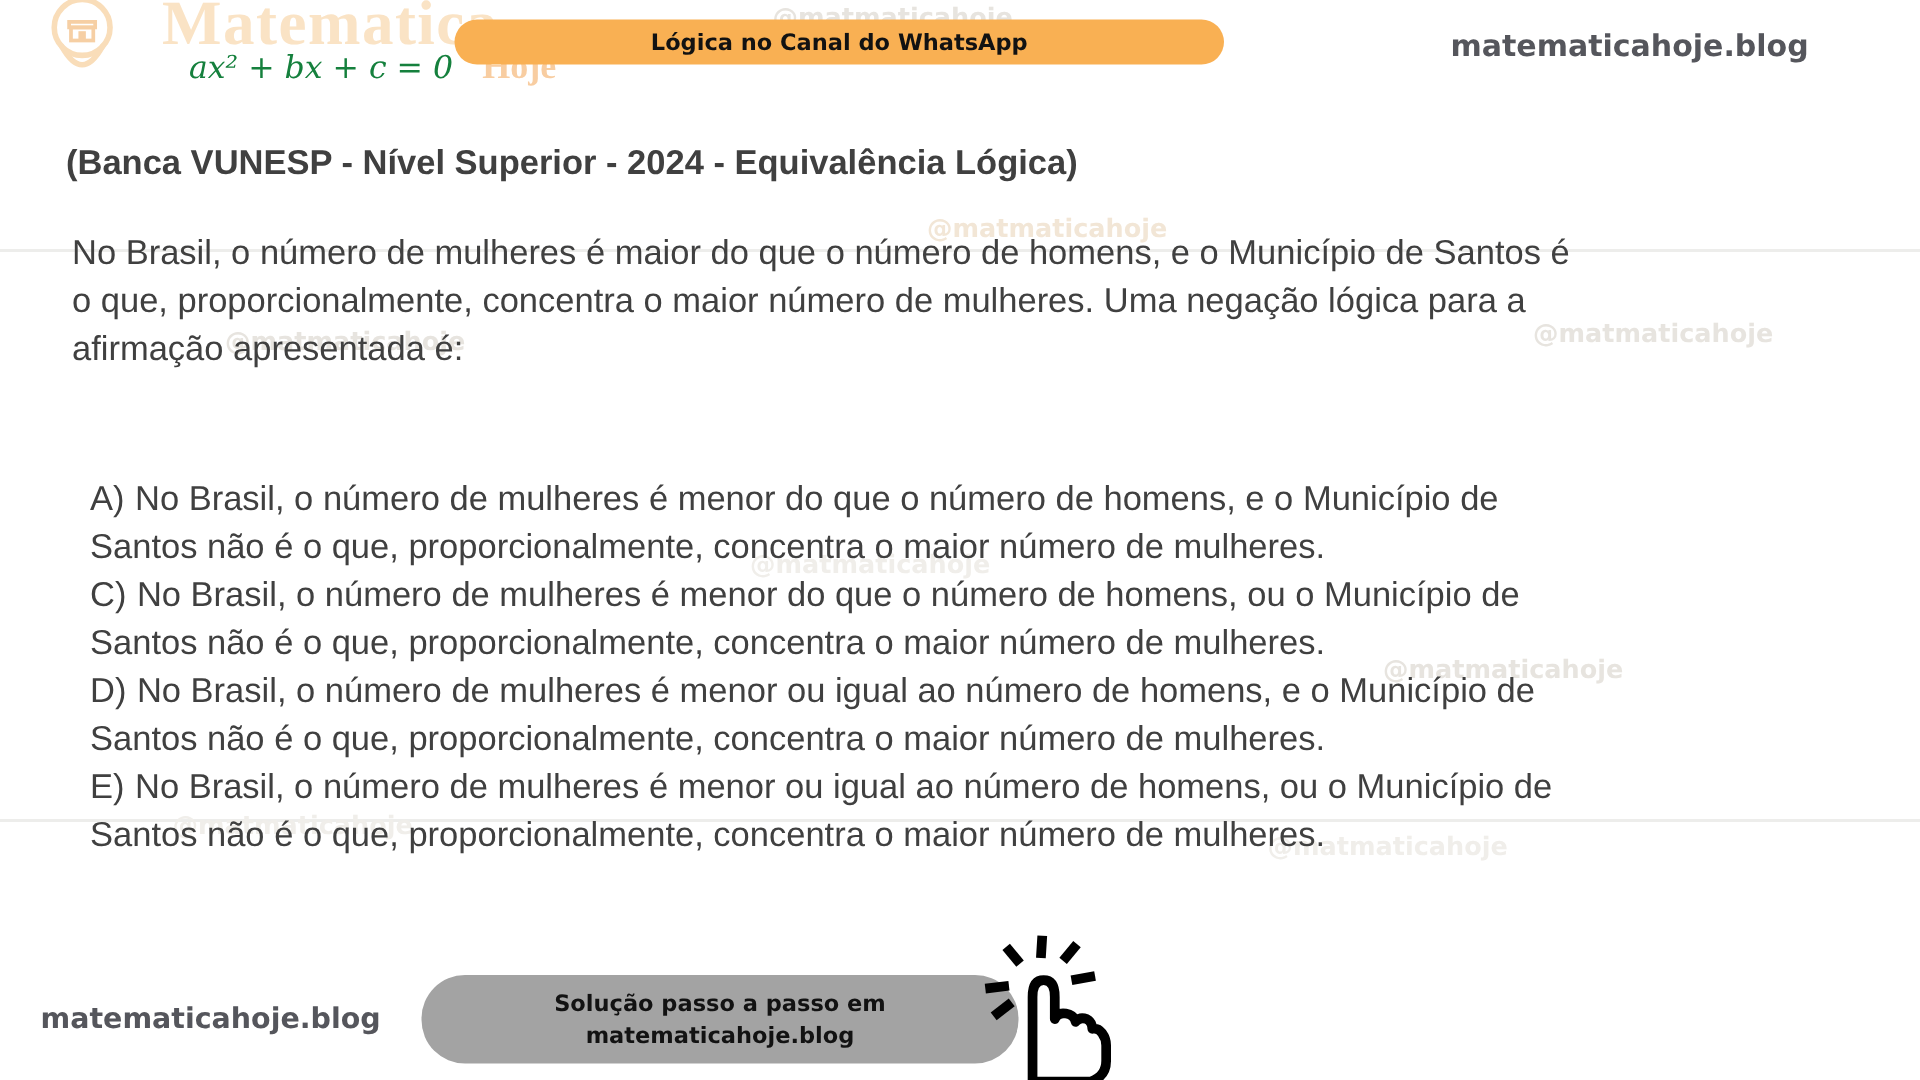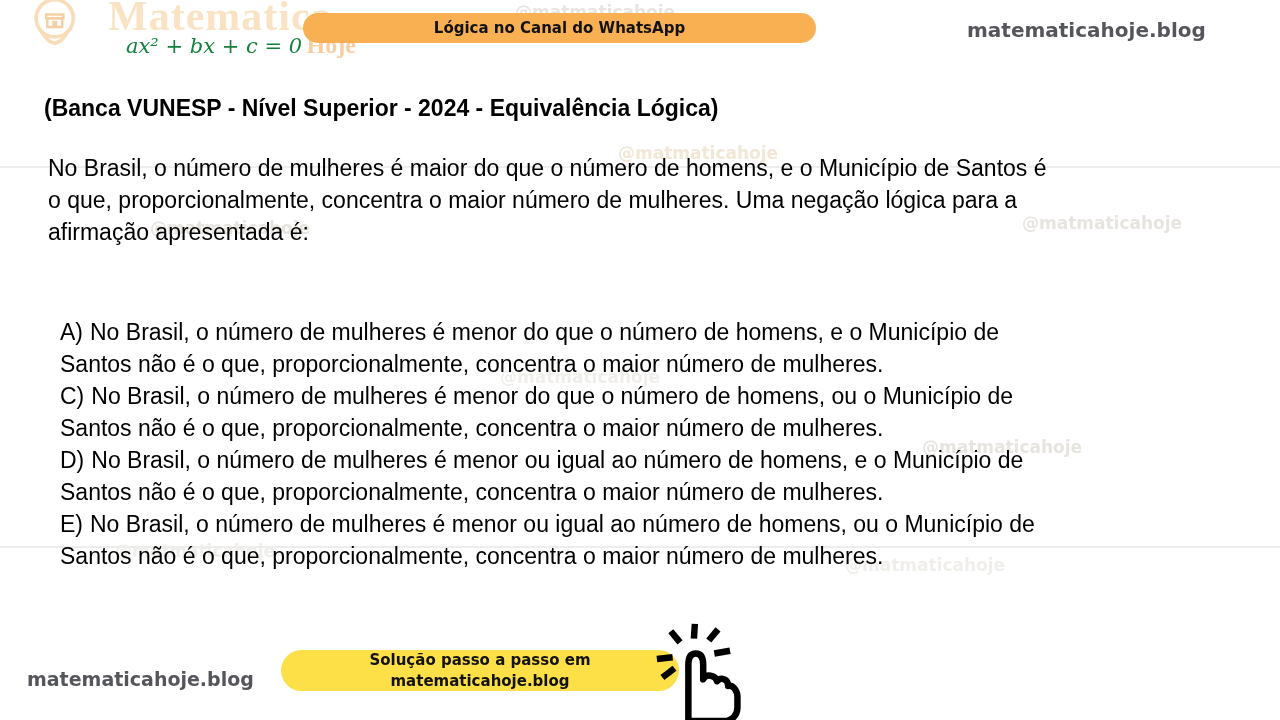--- a/index.html
+++ b/index.html
@@ -20,46 +20,46 @@
   .wm.warm{color:#f2e6d6;}
   .wm.faint{color:#f0eeea;}
 
   
   .logo{position:absolute;left:6px;top:-4px;z-index:1;display:flex;align-items:flex-start;}
   .logo-text{margin-left:2px;}
   .logo-title{font-family:"Liberation Serif", serif;font-weight:bold;font-size:42px;
               line-height:40px;color:#fae3c5;letter-spacing:1px;}
   .logo-sub{margin-top:-4px;margin-left:18px;white-space:nowrap;}
   .logo-formula{font-family:"DejaVu Serif", serif;font-style:italic;font-size:21px;color:#15803d;}
-  .logo-hoje{font-family:"Liberation Serif", serif;font-weight:bold;font-size:24px;color:#f8cda1;}
+  .logo-hoje{font-family:"Liberation Serif", serif;font-weight:bold;font-size:24px;color:#f8cda1;margin-left:15px;}
 
   .pill-top{
     position:absolute;left:303px;top:13px;width:513px;height:30px;z-index:2;
     background:#f9b053;border-radius:16px;display:flex;align-items:center;justify-content:center;
     font-family:"DejaVu Sans", sans-serif;font-weight:bold;font-size:15px;color:#121212;
     cursor:pointer;
   }
   .site{position:absolute;z-index:1;font-family:"DejaVu Sans", sans-serif;font-weight:bold;
         color:#55565c;white-space:nowrap;}
   .site-top{left:967px;top:18px;font-size:20px;}
   .site-bottom{left:27px;top:668px;font-size:19px;}
 
   
-  .qwrap{position:absolute;left:44px;top:92px;width:1210px;z-index:1;color:#000000;}
+  .qwrap{position:absolute;left:44px;top:92px;width:1210px;z-index:1;color:#404040;}
   .qheader{font-size:23px;font-weight:bold;line-height:32px;margin:0;}
   .qtext{font-size:23px;line-height:32px;white-space:pre-wrap;}
   .statement{position:absolute;left:4px;top:60px;margin:0;}
   .options{position:absolute;left:0;top:208px;margin:16px;}
   .opt{margin:0;}
   .opt-label{margin-right:7px;}
 
   
   .pill-bottom{
-    position:absolute;left:281px;top:650px;width:398px;height:41px;z-index:2;
-    background:#fde047;border-radius:29px;display:flex;flex-direction:column;
+    position:absolute;left:281px;top:650px;width:398px;height:59px;z-index:2;
+    background:#a3a3a3;border-radius:29px;display:flex;flex-direction:column;
     align-items:center;justify-content:center;cursor:pointer;
     font-family:"DejaVu Sans", sans-serif;font-weight:bold;font-size:15px;
     line-height:21px;color:#121212;text-align:center;
   }
   .hand{position:absolute;left:641px;top:622px;z-index:3;}
 </style>
 </head>
 <body>
 
 <div class="layer">

